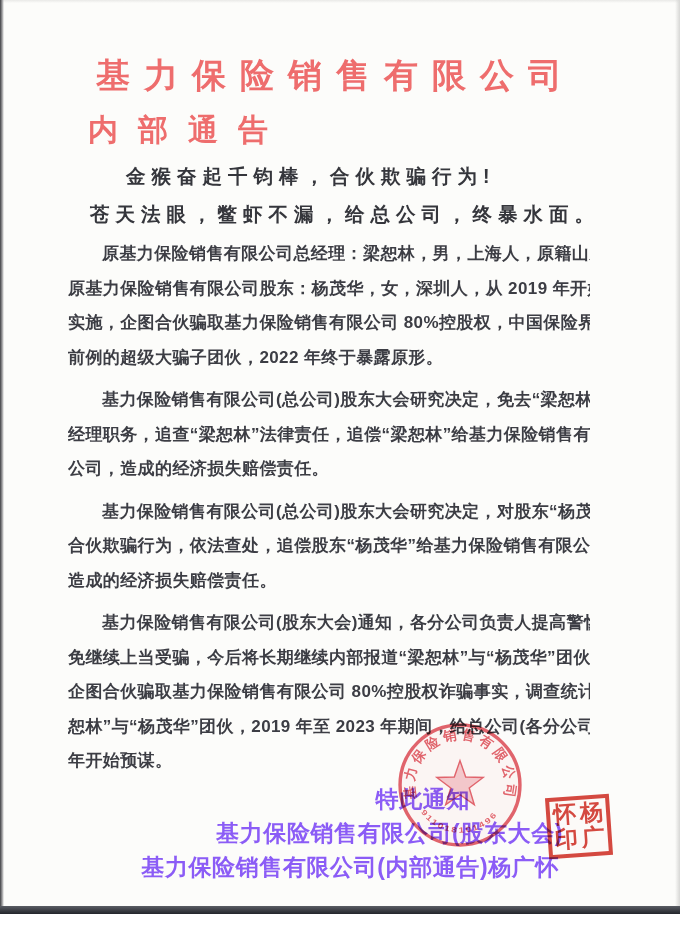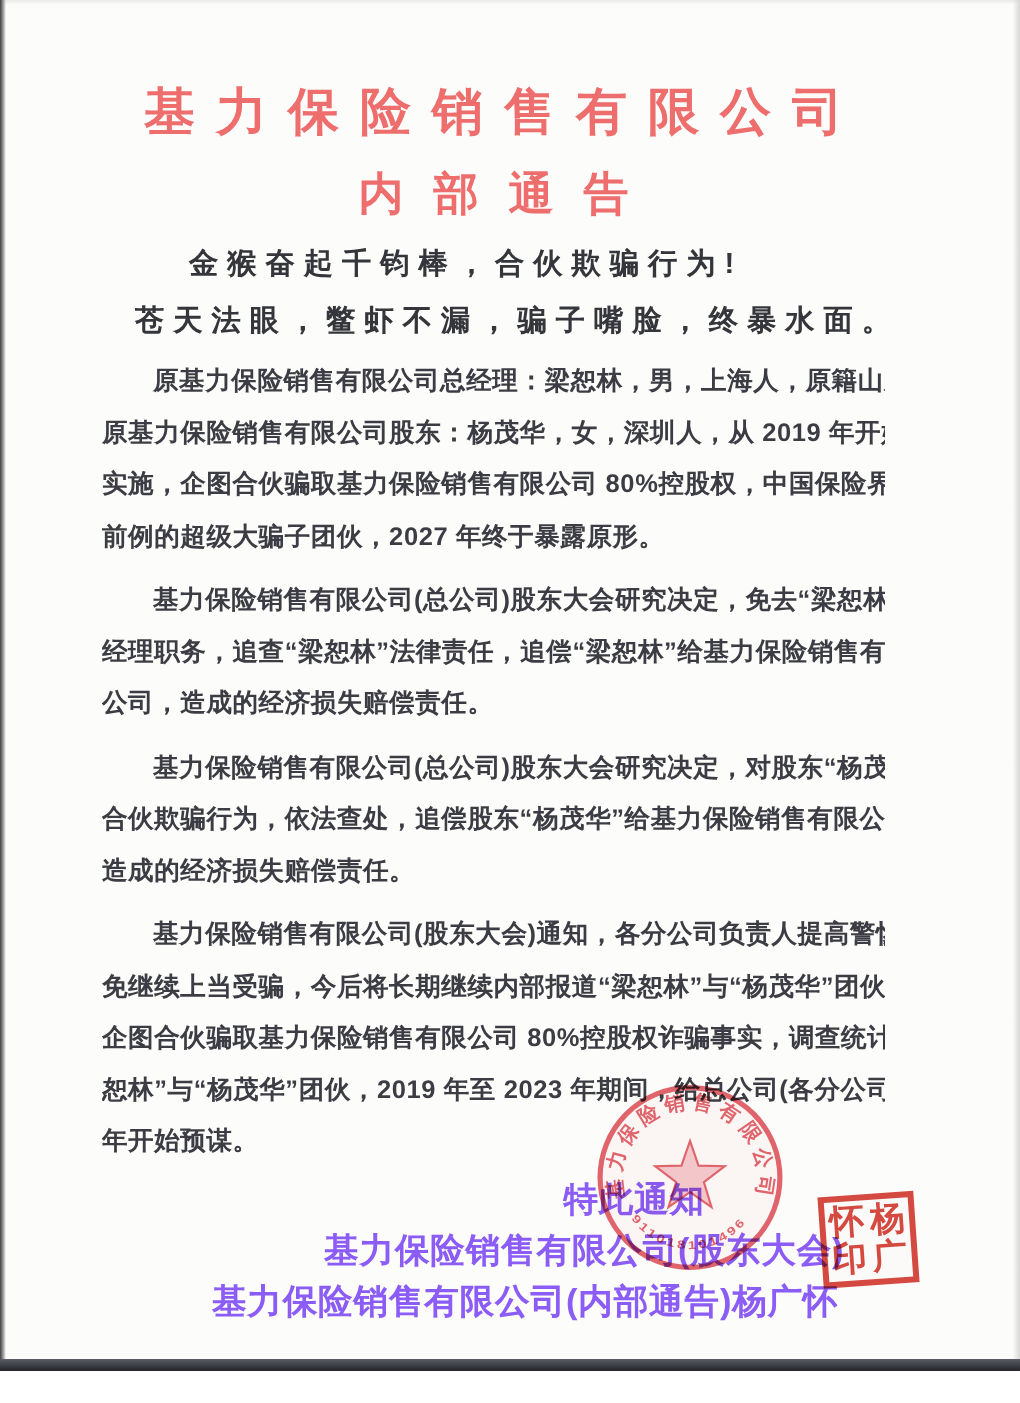--- a/index.html
+++ b/index.html
@@ -48,21 +48,20 @@
     letter-spacing: 14px;
     text-indent: 14px;
     white-space: nowrap;
   }
   .doc-subtitle {
     margin-top: 16px;
     font-size: 30px;
     line-height: 38px;
     font-weight: 700;
     color: #ee6d6d;
-    text-align: center;
     letter-spacing: 20px;
     text-indent: 20px;
     white-space: nowrap;
   }
 
   .slogan {
     font-weight: 700;
     color: #35363c;
     font-size: 19.5px;
     line-height: 30px;
@@ -142,27 +141,27 @@
 <div class="scan-page">
   <div class="edge-top"></div>
   <div class="edge-left"></div>
   <div class="edge-right"></div>
 
   <div class="content">
     <div class="doc-title">基力保险销售有限公司</div>
     <div class="doc-subtitle">内部通告</div>
 
     <div class="slogan slogan-1">金猴奋起千钧棒，合伙欺骗行为!</div>
-    <div class="slogan slogan-2">苍天法眼，鳖虾不漏，骗子嘴脸，终暴水面。</div>
+    <div class="slogan slogan-2">苍天法眼，鳖虾不漏，给总公司，终暴水面。</div>
 
     <div class="body-block">
       <div class="tline first">原基力保险销售有限公司总经理：梁恕林，男，上海人，原籍山东临沂，</div>
       <div class="tline">原基力保险销售有限公司股东：杨茂华，女，深圳人，从 2019 年开始预谋</div>
       <div class="tline">实施，企图合伙骗取基力保险销售有限公司 80%控股权，中国保险界，史无</div>
-      <div class="tline last">前例的超级大骗子团伙，2027 年终于暴露原形。</div>
+      <div class="tline last">前例的超级大骗子团伙，2022 年终于暴露原形。</div>
     </div>
 
     <div class="body-block">
       <div class="tline first">基力保险销售有限公司(总公司)股东大会研究决定，免去“梁恕林”总</div>
       <div class="tline">经理职务，追查“梁恕林”法律责任，追偿“梁恕林”给基力保险销售有限</div>
       <div class="tline last">公司，造成的经济损失赔偿责任。</div>
     </div>
 
     <div class="body-block">
       <div class="tline first">基力保险销售有限公司(总公司)股东大会研究决定，对股东“杨茂华”</div>

